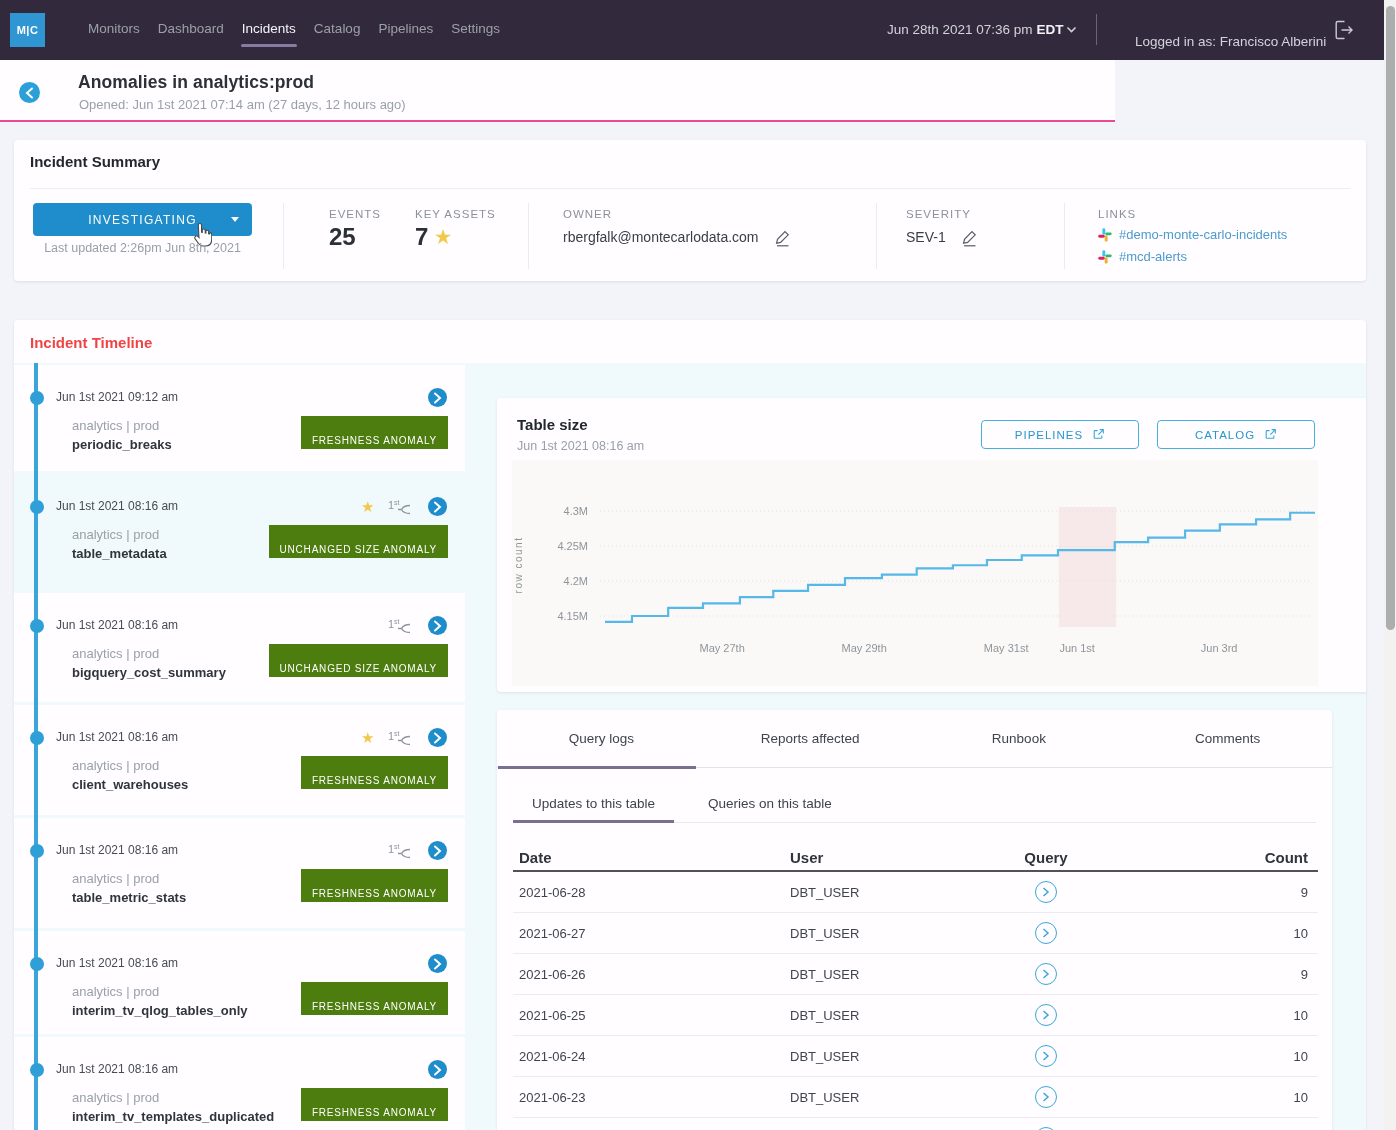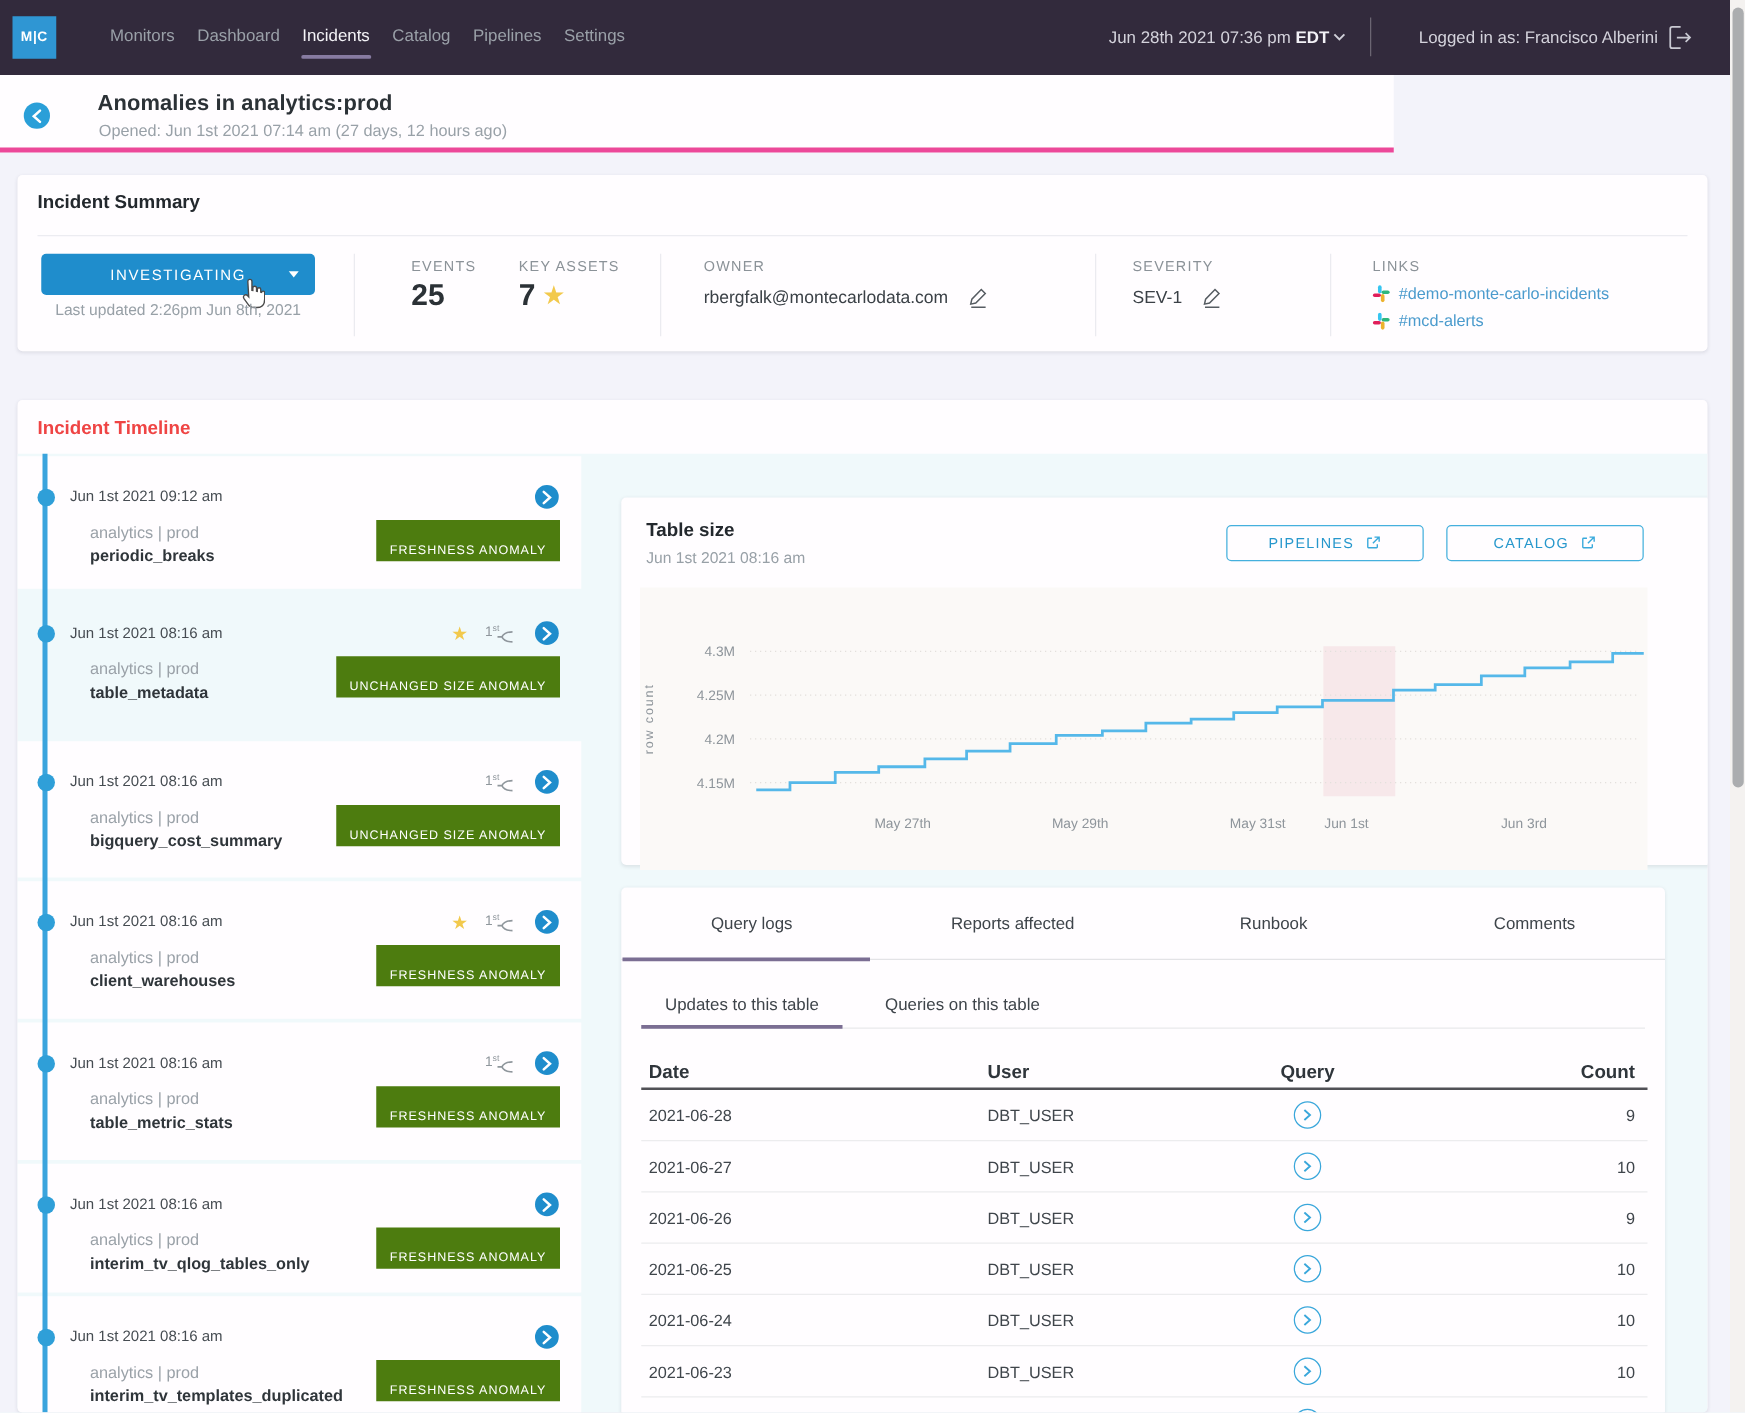--- a/index.html
+++ b/index.html
@@ -10,25 +10,25 @@
 .topnav { position:absolute; left:0; top:0; width:1396px; height:60px; background:#322a3c; }
 .logo { position:absolute; left:10px; top:13px; width:35px; height:34px; background:#2f96d3; color:#fff; font-size:11px; font-weight:700; display:flex; align-items:center; justify-content:center; letter-spacing:0.5px; }
 .nav-items { position:absolute; left:88px; top:21px; display:flex; }
 .nav-item { position:relative; font-size:13.5px; color:#9aa0a8; margin-right:18px; cursor:pointer; }
 .nav-item.active { color:#f4f3f7; }
 .nav-item.active::after { content:""; position:absolute; left:-1px; right:-1px; top:23px; height:3px; background:#877ba1; border-radius:2px; }
 .nav-date { position:absolute; left:887px; top:22px; font-size:13.5px; color:#d4d3dc; }
 .nav-date b { color:#f2f1f6; }
 .nav-chevron { position:absolute; left:1066px; top:26px; }
 .nav-divider { position:absolute; left:1096px; top:14px; width:1px; height:31px; background:rgba(255,255,255,.28); }
-.nav-logged { position:absolute; left:1135px; top:22px; font-size:13.5px; color:#d4d3dc; }
+.nav-logged { position:absolute; left:1135px; top:34px; font-size:13.5px; color:#d4d3dc; }
 .logout-icon { position:absolute; left:1331px; top:18px; }
 
 
-.pageheader { position:absolute; left:0; top:60px; width:1115px; height:62px; background:#fffdff; border-bottom:4px solid #ec4899; }
+.pageheader { position:absolute; left:0; top:60px; width:1115px; height:62px; background:#fffdff; border-bottom:2px solid #ec4899; }
 .back-btn { position:absolute; left:19px; top:22px; width:21px; height:21px; border-radius:50%; background:#2a9fd8; display:flex; align-items:center; justify-content:center; }
 .page-title { position:absolute; left:78px; top:12px; font-size:17.5px; font-weight:700; color:#2b3136; letter-spacing:0.1px; }
 .page-subtitle { position:absolute; left:79px; top:37px; font-size:13px; color:#99a1a8; }
 
 
 .card { background:#fffdff; border-radius:4px; box-shadow:0 1px 3px rgba(40,40,60,.10); }
 .summary-card { position:absolute; left:14px; top:140px; width:1352px; height:141px; }
 .card-title { position:absolute; left:16px; top:13px; font-size:15px; font-weight:700; color:#23282d; }
 .summary-divider { position:absolute; left:16px; right:16px; top:48px; border-top:1px solid #ececf1; }
 .status-btn { position:absolute; left:19px; top:63px; width:219px; height:33px; background:#1f8dcc; border-radius:4px; color:#fff; font-size:12px; letter-spacing:1.3px; display:flex; align-items:center; justify-content:center; font-weight:400; }
@@ -67,21 +67,21 @@
 .entry .first-ic { position:absolute; left:374px; top:24px; }
 
 
 .chart-card { position:absolute; left:483px; top:35px; width:881px; height:294px; }
 .chart-title { position:absolute; left:20px; top:18px; font-size:15px; font-weight:700; color:#23282d; }
 .chart-subtitle { position:absolute; left:20px; top:41px; font-size:12.5px; color:#98a0a7; }
 .cbtn { position:absolute; top:22px; width:158px; height:29px; border:1.5px solid #45b0dd; border-radius:4px; background:#fffdff; color:#2697cc; font-size:11.5px; letter-spacing:1px; display:flex; align-items:center; justify-content:center; }
 .cbtn svg { margin-left:9px; }
 .cbtn.pipelines { left:484px; }
 .cbtn.catalog { left:660px; }
-.plot { position:absolute; left:15px; top:72px; width:806px; height:226px; background:#fbf9f7; }
+.plot { position:absolute; left:15px; top:62px; width:806px; height:226px; background:#fbf9f7; }
 
 
 .tabs-card { position:absolute; left:483px; top:347px; width:835px; height:500px; }
 .tabs-row { position:absolute; left:0; top:0; width:835px; height:58px; border-bottom:1px solid #e3e3e6; display:flex; }
 .tab { position:relative; flex:1; display:flex; align-items:center; justify-content:center; font-size:13.5px; color:#3e444a; }
 .tab.active::after { content:""; position:absolute; left:1px; right:10px; bottom:-2px; height:3px; background:#7b6e93; }
 .subtab { position:absolute; top:86px; font-size:13.5px; color:#3e444a; }
 .subtab1 { left:35px; }
 .subtab2 { left:211px; }
 .sub-border { position:absolute; left:16px; right:16px; top:112px; height:1px; background:#e9e9ec; }

